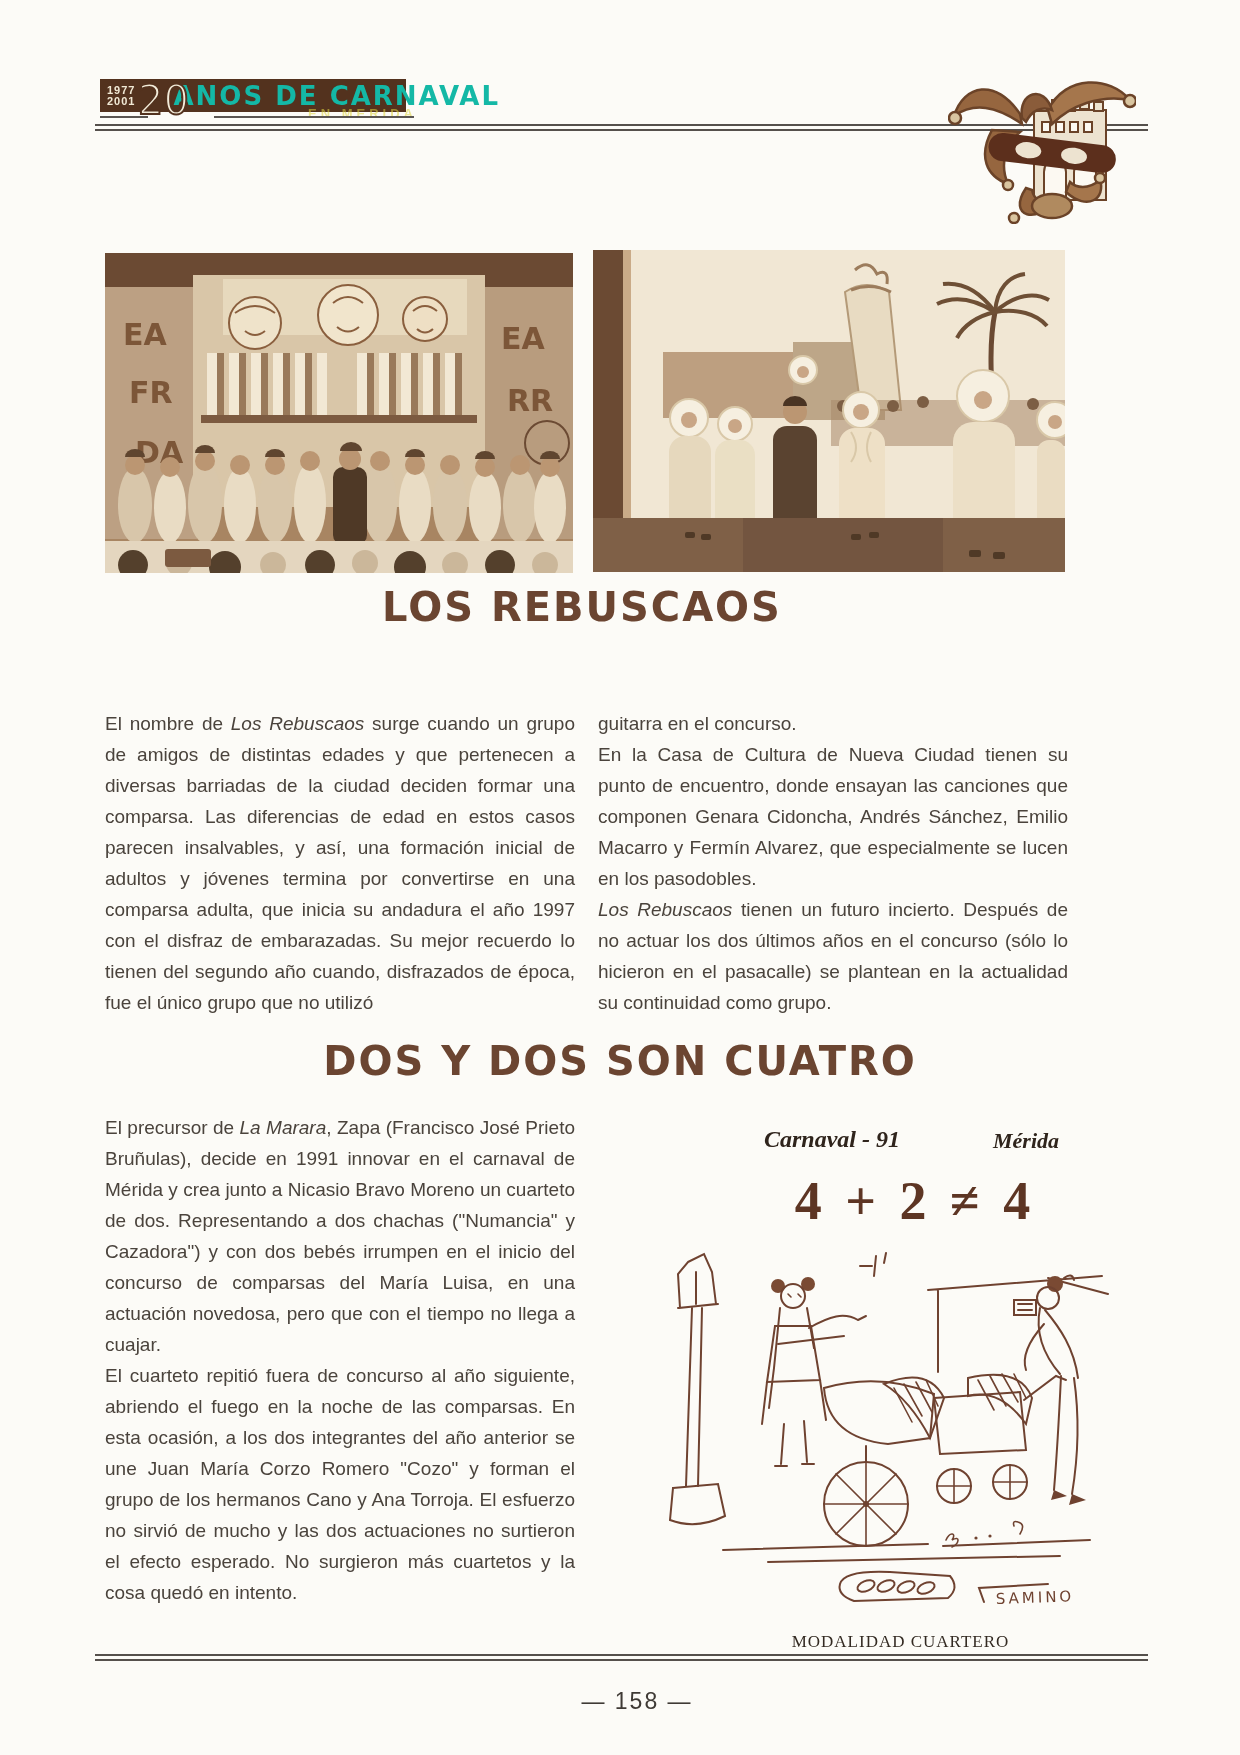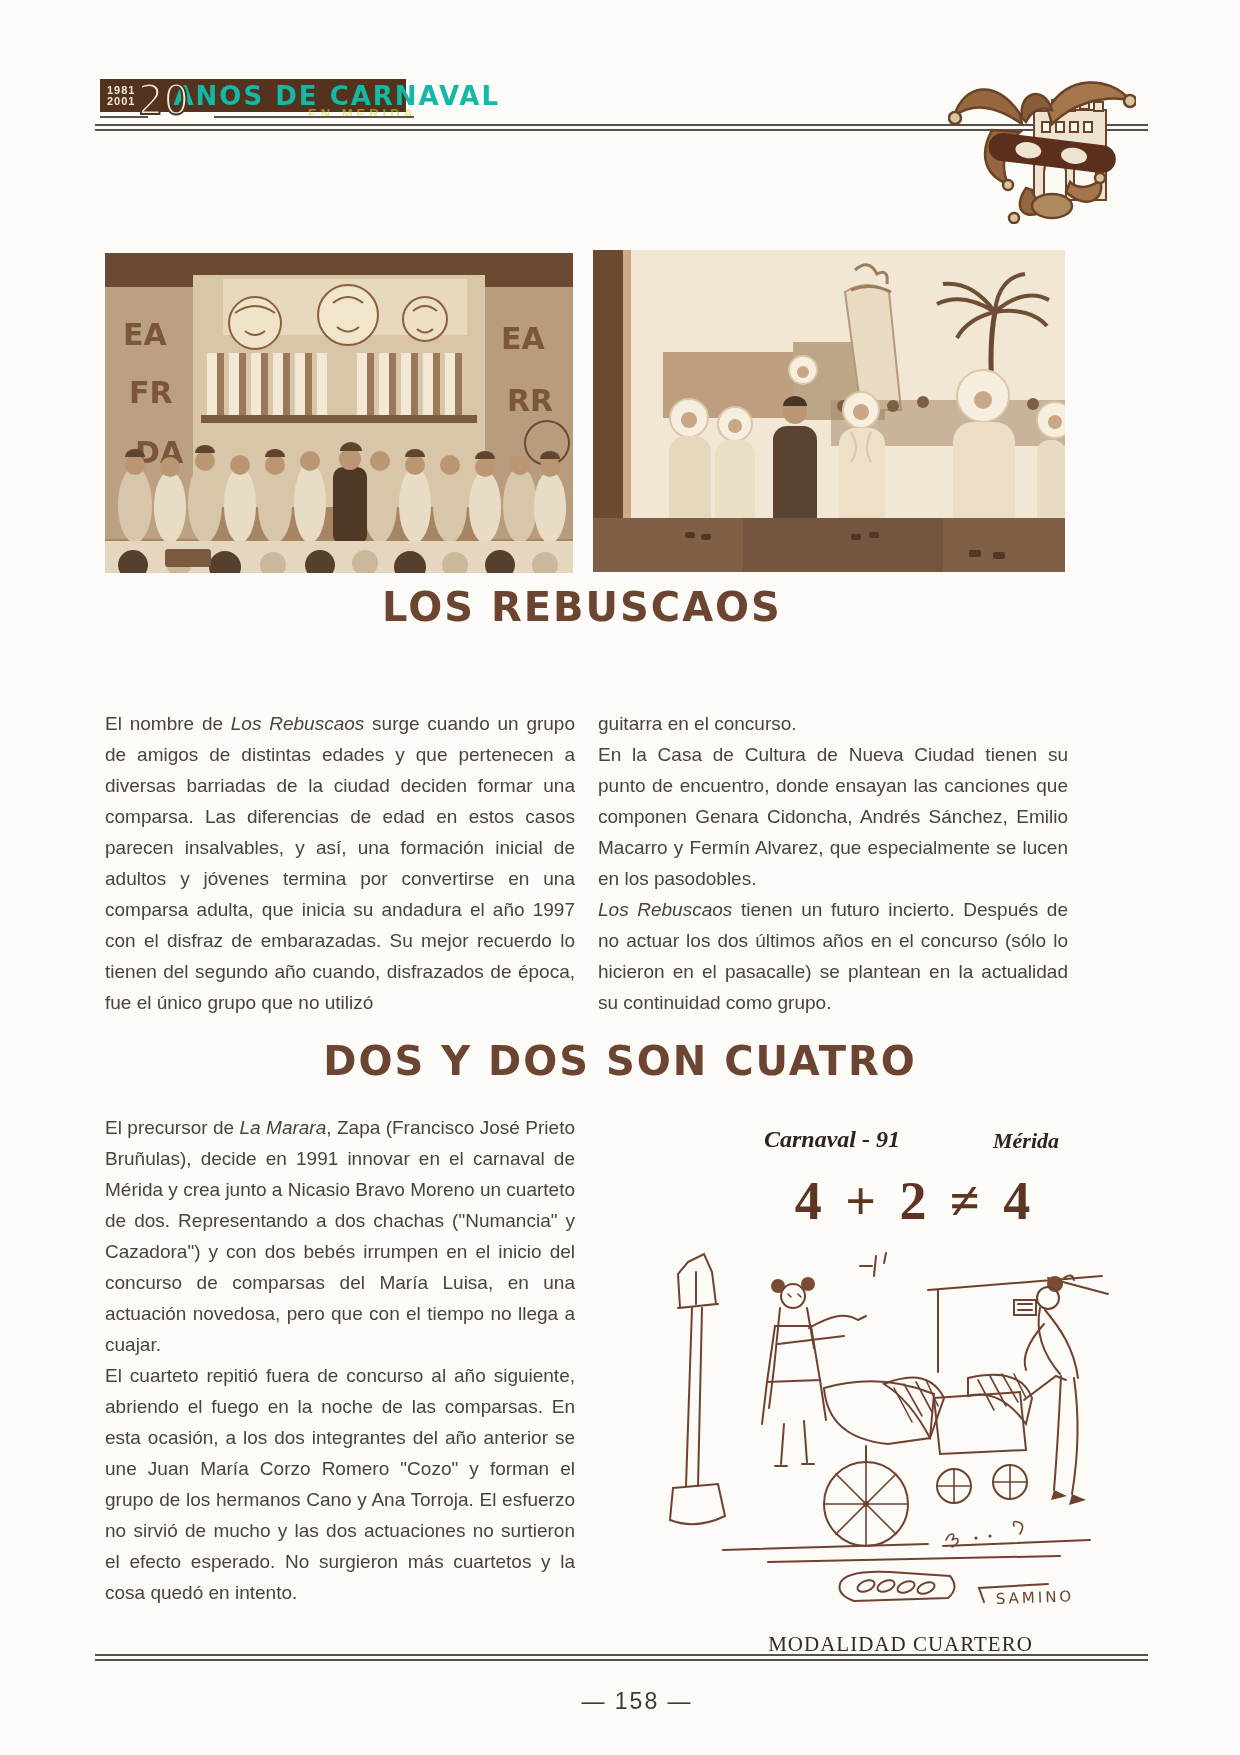--- a/index.html
+++ b/index.html
@@ -23,34 +23,34 @@
             color:#6b4531;text-align:center;white-space:nowrap;}
   .col{font-size:19px;line-height:31px;text-align:justify;}
   .col p{margin:0;}
   .col i{font-style:italic;}
 
   
   .serifital{font-family:"Liberation Serif",serif;font-style:italic;font-weight:bold;color:#2f241c;font-size:24px;}
   .serifital.light{font-weight:bold;font-size:22px;}
   .equation{font-family:"Liberation Serif",serif;font-weight:bold;color:#5d3523;font-size:54px;
             letter-spacing:5px;text-align:center;white-space:nowrap;}
-  .caption{font-family:"Liberation Serif",serif;font-size:21px;color:#332a22;letter-spacing:1px;text-align:center;}
+  .caption{font-family:"Liberation Serif",serif;font-size:17px;color:#332a22;letter-spacing:1px;text-align:center;}
   .pagenum{font-size:23px;color:#3f3a35;letter-spacing:2px;text-align:center;}
 
   svg text{font-family:"DejaVu Sans",sans-serif;}
   .photo{display:block;}
 </style>
 </head>
 <body>
 
 <div class="page">
 
   <div class="abs banner" style="left:100px;top:79px;width:306px;height:33px;">
     <div class="years">
-      <div>1981</div>
+      <div>1977</div>
       <div>2001</div>
     </div>
     <div class="bannertitle">ANOS DE CARNAVAL</div>
   </div>
   <div class="abs bignum" style="left:138px;top:74px;">20</div>
   <div class="abs ghost" style="left:308px;top:106px;">EN MERIDA</div>
   <div class="abs thinline" style="left:100px;top:116px;width:48px;"></div>
   <div class="abs thinline" style="left:214px;top:116px;width:200px;"></div>
   <div class="abs rule2" style="left:95px;top:124px;width:1053px;"></div>
 

